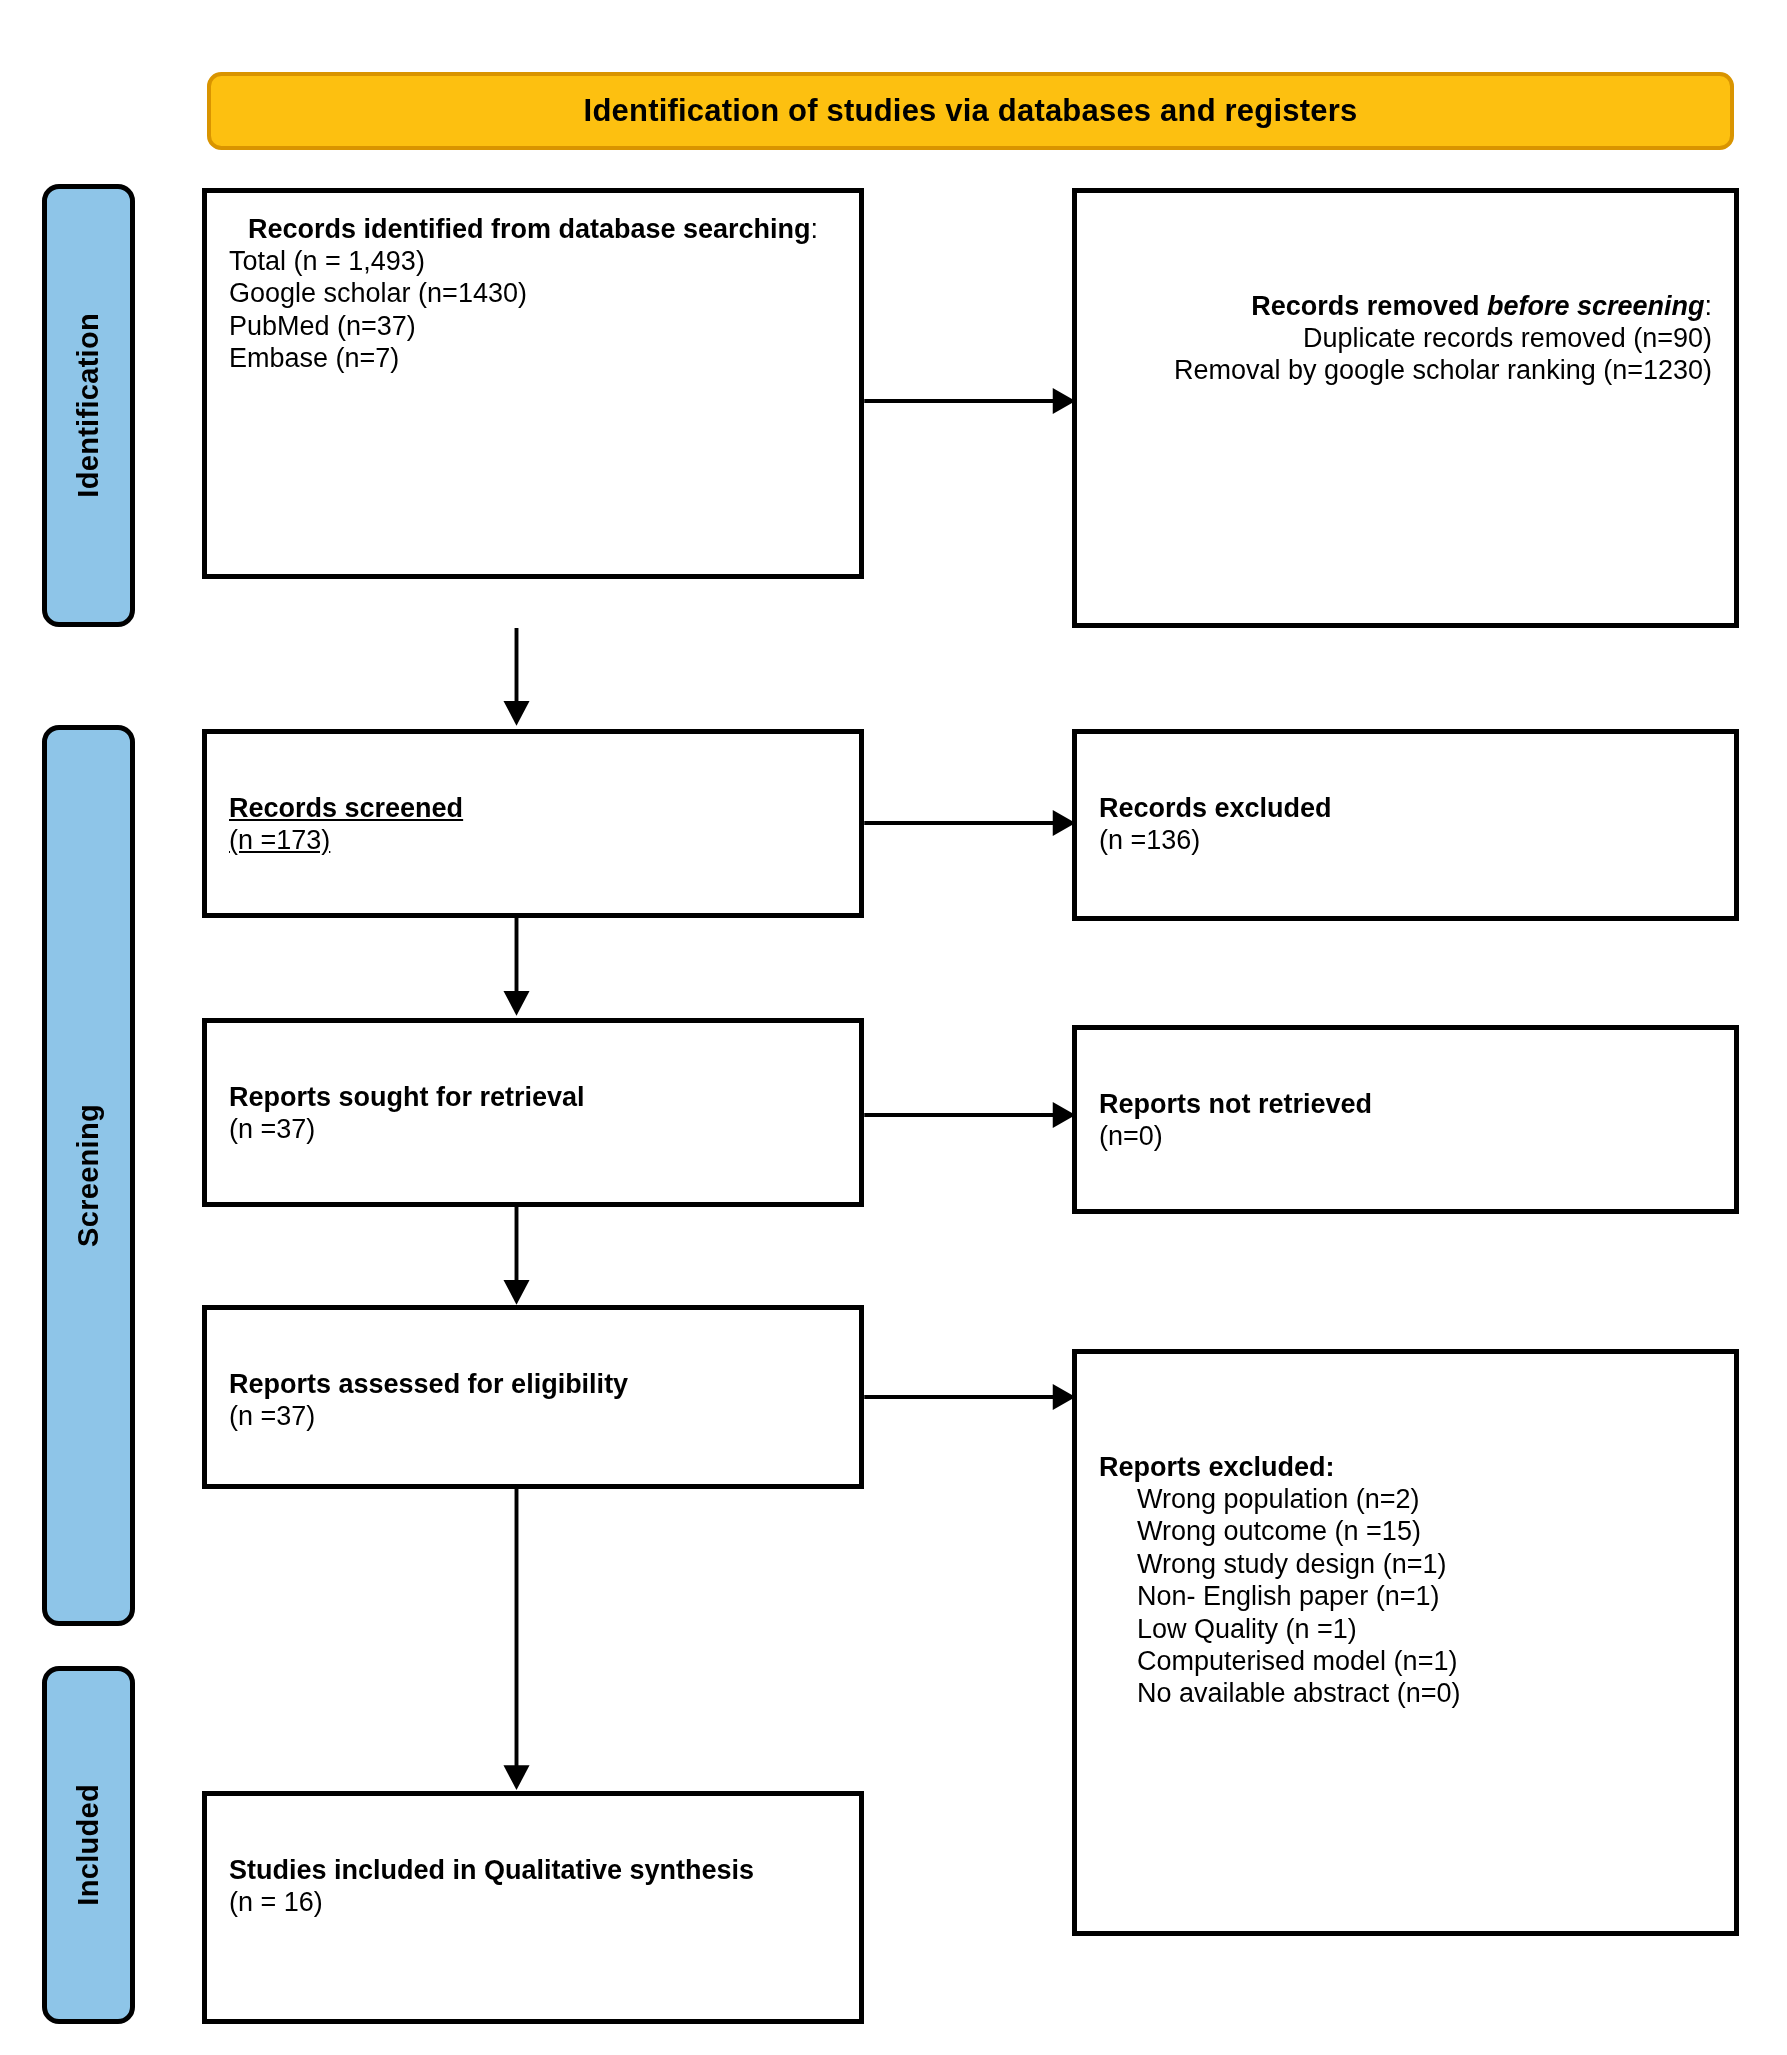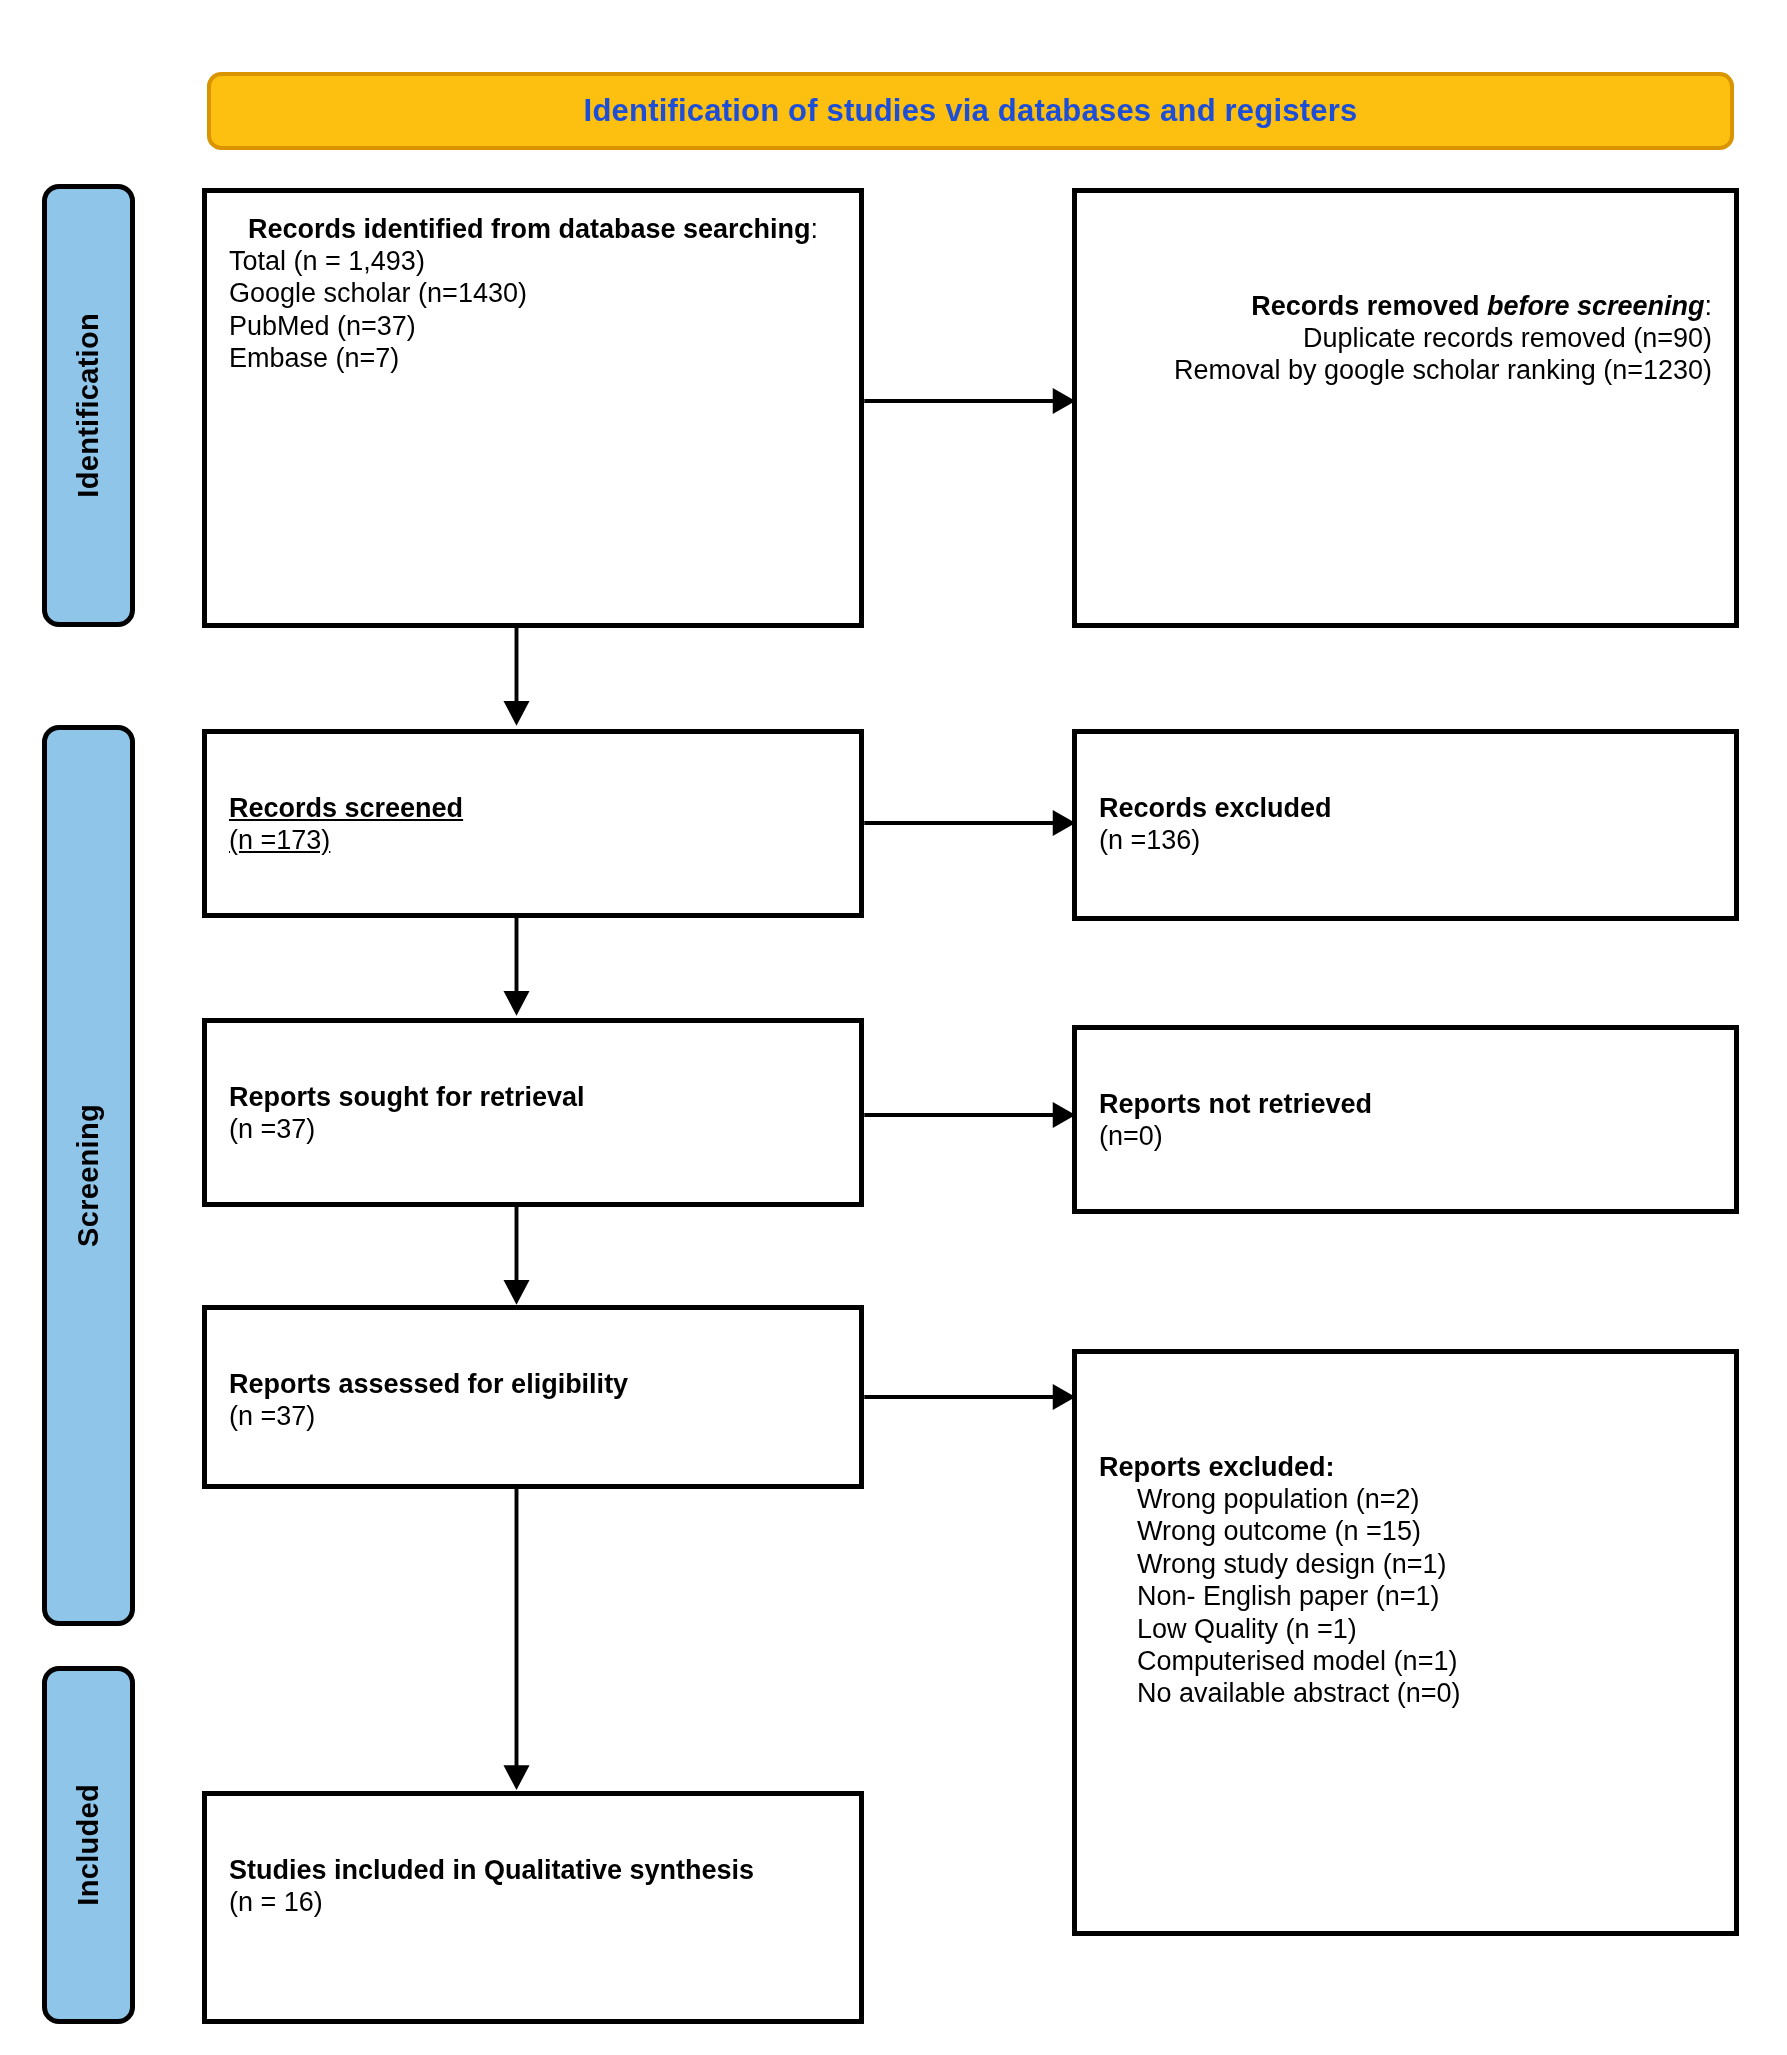--- a/index.html
+++ b/index.html
@@ -31,21 +31,21 @@
     border: 4.6px solid #D99400;
     border-radius: 14.3px;
     box-sizing: border-box;
     display: flex;
     align-items: center;
     justify-content: center;
   }
   .banner-text {
     font-size: 31px;
     font-weight: bold;
-    color: #1d4ed8;
+    color: #000000;
     letter-spacing: 0.2px;
     text-align: center;
   }
 
   
   .phase-bar {
     position: absolute;
     left: 42px;
     width: 93px;
     background: #8EC5E8;
@@ -106,21 +106,21 @@
   </div>
 
   <div class="phase-bar" style="top:725px; height:901px;">
     <span class="phase-label">Screening</span>
   </div>
 
   <div class="phase-bar" style="top:1666px; height:358px;">
     <span class="phase-label">Included</span>
   </div>
 
-  <div class="fbox" style="left:202px; top:188px; width:662px; height:440px;">
+  <div class="fbox" style="left:202px; top:188px; width:662px; height:391px;">
     <div class="fbox-inner">
       <span class="ln wrapok b center"><span>Records identified from database searching</span><span class="b" style="font-weight:400">:</span></span>
       <span class="ln">Total (n = 1,493)</span>
       <span class="ln">Google scholar (n=1430)</span>
       <span class="ln">PubMed (n=37)</span>
       <span class="ln">Embase (n=7)</span>
     </div>
   </div>
 
   <div class="fbox" style="left:1072px; top:188px; width:667px; height:440px;text-align:right;">

